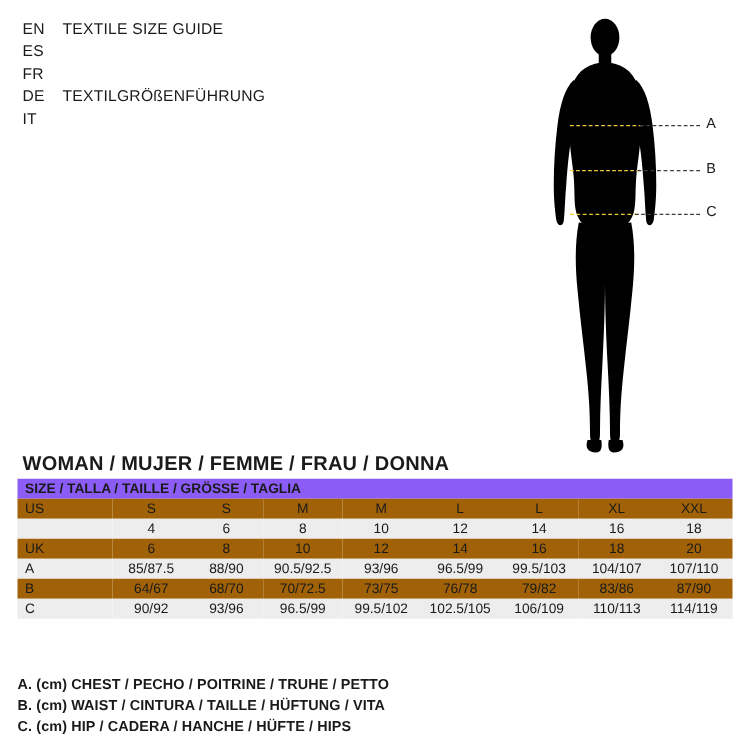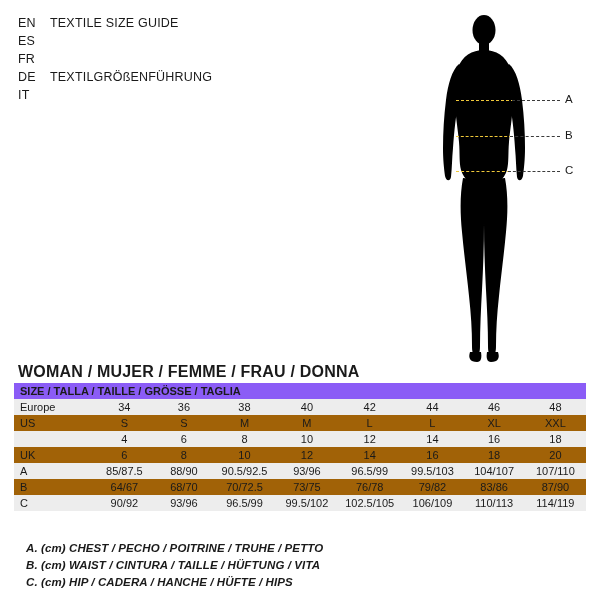--- a/index.html
+++ b/index.html
@@ -124,24 +124,23 @@
     text-align: left;
   }
   .c-val {
     width: 68px;
     text-align: center;
   }
 
   
   .notes {
     position: absolute;
-    left: 26px;
+    left: 14px;
     top: 540px;
     width: 560px;
-    font-style: italic;
   }
   .note-row {
     font-size: 11.5px;
     font-weight: bold;
     color: #1a1a1a;
     height: 17px;
     line-height: 17px;
     letter-spacing: 0.1px;
   }
 </style>
@@ -248,31 +247,20 @@
 
   <div class="woman-title">WOMAN / MUJER / FEMME / FRAU / DONNA</div>
 
   <div class="table-wrap">
     <table class="size-table">
       <tbody>
         <tr class="row-head">
           <td class="c-label" colspan="9">SIZE / TALLA / TAILLE / GRÖSSE / TAGLIA</td>
         </tr>
 
-        <tr class="row-shade">
-          <td class="c-label">Europe</td>
-          <td class="c-val">34</td>
-          <td class="c-val">36</td>
-          <td class="c-val">38</td>
-          <td class="c-val">40</td>
-          <td class="c-val">42</td>
-          <td class="c-val">44</td>
-          <td class="c-val">46</td>
-          <td class="c-val">48</td>
-        </tr>
 
         <tr class="row-plain">
           <td class="c-label">US</td>
           <td class="c-val">S</td>
           <td class="c-val">S</td>
           <td class="c-val">M</td>
           <td class="c-val">M</td>
           <td class="c-val">L</td>
           <td class="c-val">L</td>
           <td class="c-val">XL</td>

